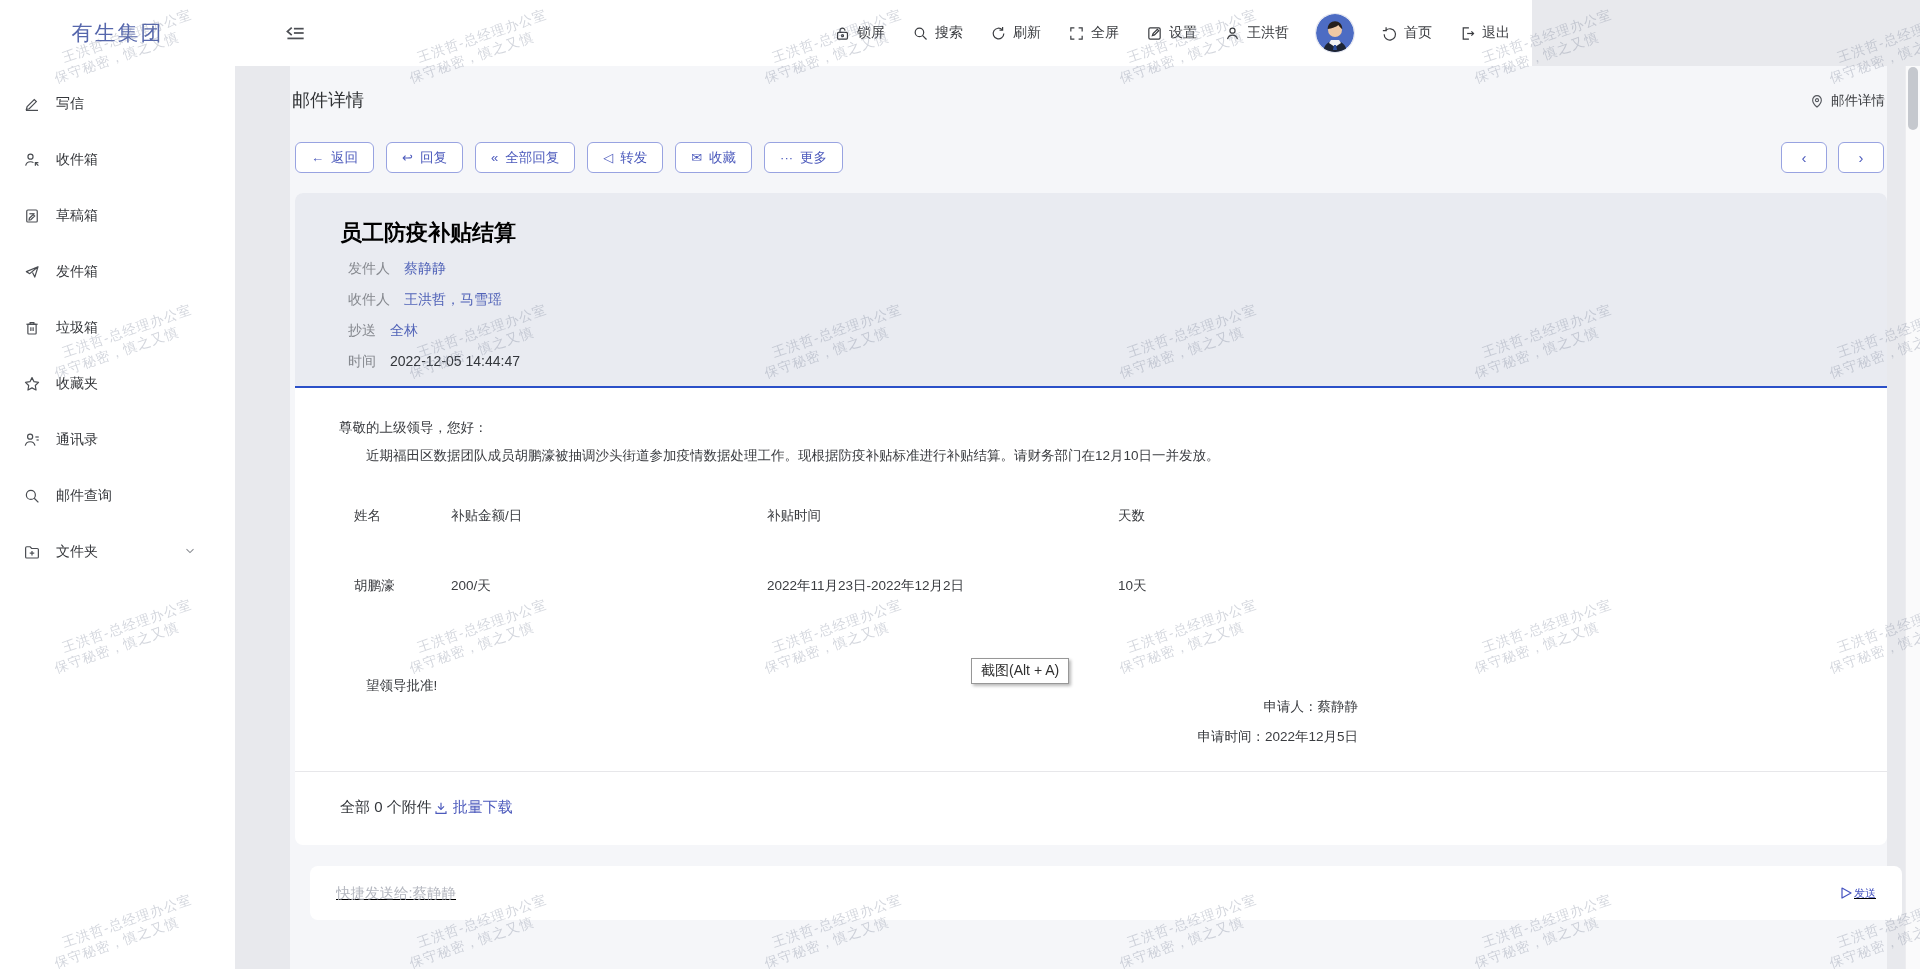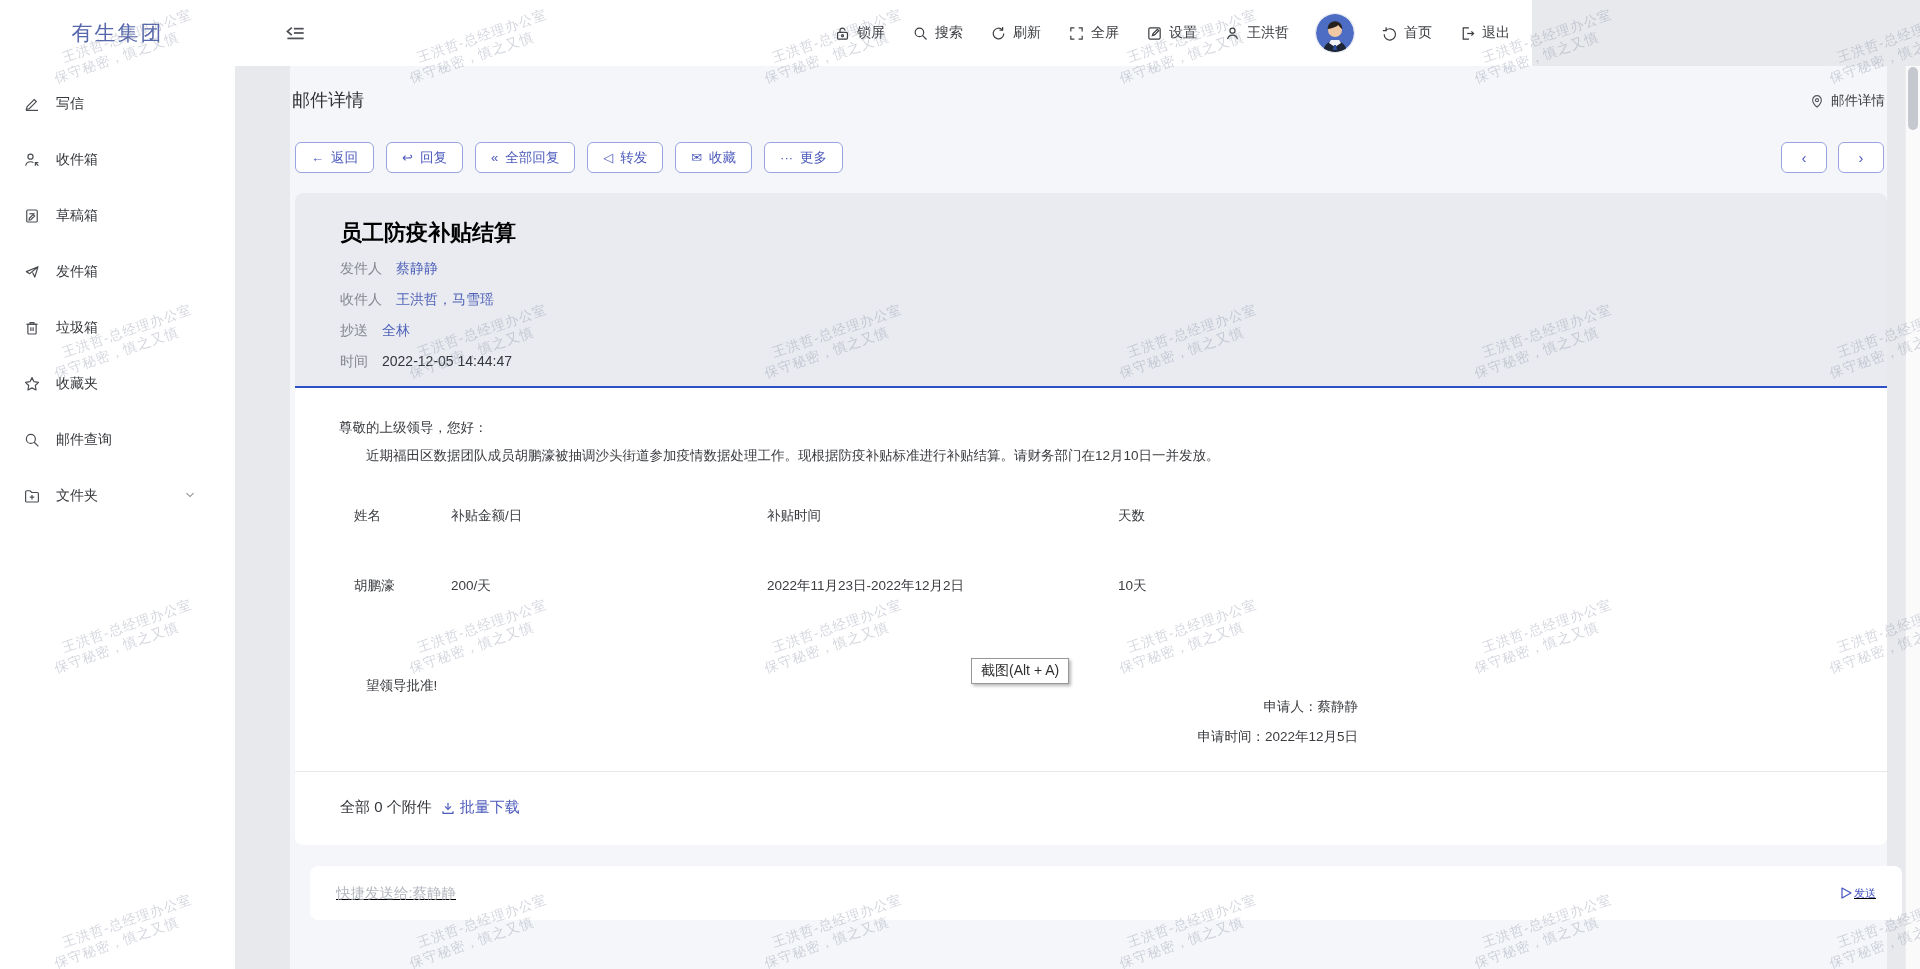--- a/index.html
+++ b/index.html
@@ -38,35 +38,35 @@
           border:1px solid #98a3e1; border-radius:6px; color:#4c5abc; font-size:13.5px; cursor:pointer; white-space:nowrap; }
   .tbtn .glyph { font-size:13px; line-height:1; }
   .pager { position:absolute; right:3px; top:76px; display:flex; gap:11px; }
   .pbtn { width:46px; height:31px; background:rgba(255,255,255,.92); border:1px solid #98a3e1; border-radius:6px;
           color:#4c5abc; font-size:15px; display:flex; align-items:center; justify-content:center; cursor:pointer; }
 
   
   .card { position:absolute; left:5px; top:127px; width:1592px; height:652px; background:#fff; border-radius:8px; overflow:hidden; }
   .card-head { height:195px; background:#e9ebf1; border-bottom:2px solid #2b50c8; padding:25px 44px 0 45px; }
   .subject { font-size:22px; font-weight:bold; color:#000000; line-height:30px; }
-  .meta-row { display:flex; align-items:center; margin-top:9px; line-height:22px; font-size:14px; }
+  .meta-row { display:flex; align-items:center; margin-top:9px; line-height:22px; font-size:14px;margin-left:8px; }
   .meta-label { color:#86898f; margin-right:14px; }
   .meta-link { color:#5163b8; cursor:pointer; }
   .meta-plain { color:#33363b; }
 
   .card-body { position:relative; height:383px; padding:30px 0 0 44px; font-size:13.5px; color:#3a3c40; }
   .greeting { line-height:20px; }
   .paragraph { line-height:20px; margin-top:8px; text-indent:2em; }
   .mail-table { margin:40px 0 0 15px; display:grid; grid-template-columns:97px 316px 351px 1fr; line-height:20px; }
   .mail-table .r2 { margin-top:50px; }
   .closing { margin-top:80px; margin-left:27px; line-height:20px; }
   .signature { position:absolute; right:529px; top:312px; text-align:right; line-height:13.5px; }
   .signature .sig2 { margin-top:16px; }
 
-  .card-attach { height:72px; border-top:1px solid #e7e7ea; display:flex; align-items:center; padding-left:45px; gap:8px; }
+  .card-attach { height:72px; border-top:1px solid #e7e7ea; display:flex; align-items:center; padding-left:45px; gap:1px; }
   .attach-summary { font-size:15px; color:#33363b; }
   .attach-download { display:flex; align-items:center; gap:4px; font-size:15px; color:#4c5abc; cursor:pointer; }
 
   
   .quick-send { position:absolute; left:20px; top:800px; width:1592px; height:54px; background:#fff; border-radius:8px;
                 display:flex; align-items:center; padding:0 26px;text-decoration:underline; }
   .qs-input { flex:1; border:none; outline:none; font-size:14.5px; color:#33363b; background:transparent;
               font-family:"Liberation Sans","DejaVu Sans",sans-serif; }
   .qs-input::placeholder { color:#b4b7bf; }
   .qs-send { display:flex; align-items:flex-end; gap:0; color:#4553c0; font-size:11px; cursor:pointer; white-space:nowrap; }
@@ -215,20 +215,29 @@
       <span>垃圾箱</span>
     </div>
     <div class="side-item">
       <svg width="18" height="18" viewBox="0 0 24 24" fill="none" stroke="#4a4d52" stroke-width="1.6" stroke-linejoin="round">
         <path d="M12 3.5l2.7 5.4 6 .9-4.3 4.2 1 6-5.4-2.8-5.4 2.8 1-6L3.3 9.8l6-.9z"></path>
       </svg>
       <span>收藏夹</span>
     </div>
     <div class="side-item">
       <svg width="18" height="18" viewBox="0 0 24 24" fill="none" stroke="#4a4d52" stroke-width="1.6">
+        <circle cx="9.5" cy="7.5" r="3.4"></circle>
+          <path d="M3 19.5c.8-3.3 3.4-5.2 6.5-5.2s5.7 1.9 6.5 5.2"></path>
+        <line x1="16.5" y1="8" x2="21" y2="8"></line>
+          <line x1="18" y1="12" x2="21" y2="12"></line>
+      </svg>
+      <span>通讯录</span>
+    </div>
+    <div class="side-item">
+      <svg width="18" height="18" viewBox="0 0 24 24" fill="none" stroke="#4a4d52" stroke-width="1.6">
         <circle cx="10.5" cy="10.5" r="6"></circle>
           <line x1="15" y1="15" x2="20.5" y2="20.5"></line>
       </svg>
       <span>邮件查询</span>
     </div>
     <div class="side-item">
       <svg width="18" height="18" viewBox="0 0 24 24" fill="none" stroke="#4a4d52" stroke-width="1.6">
         <path d="M3.5 6.5c0-.8.7-1.5 1.5-1.5h4.5l2 2.3H19c.8 0 1.5.7 1.5 1.5v9.7c0 .8-.7 1.5-1.5 1.5H5c-.8 0-1.5-.7-1.5-1.5z"></path>
         <line x1="12" y1="10.5" x2="12" y2="16.5"></line>
           <line x1="9" y1="13.5" x2="15" y2="13.5"></line>

